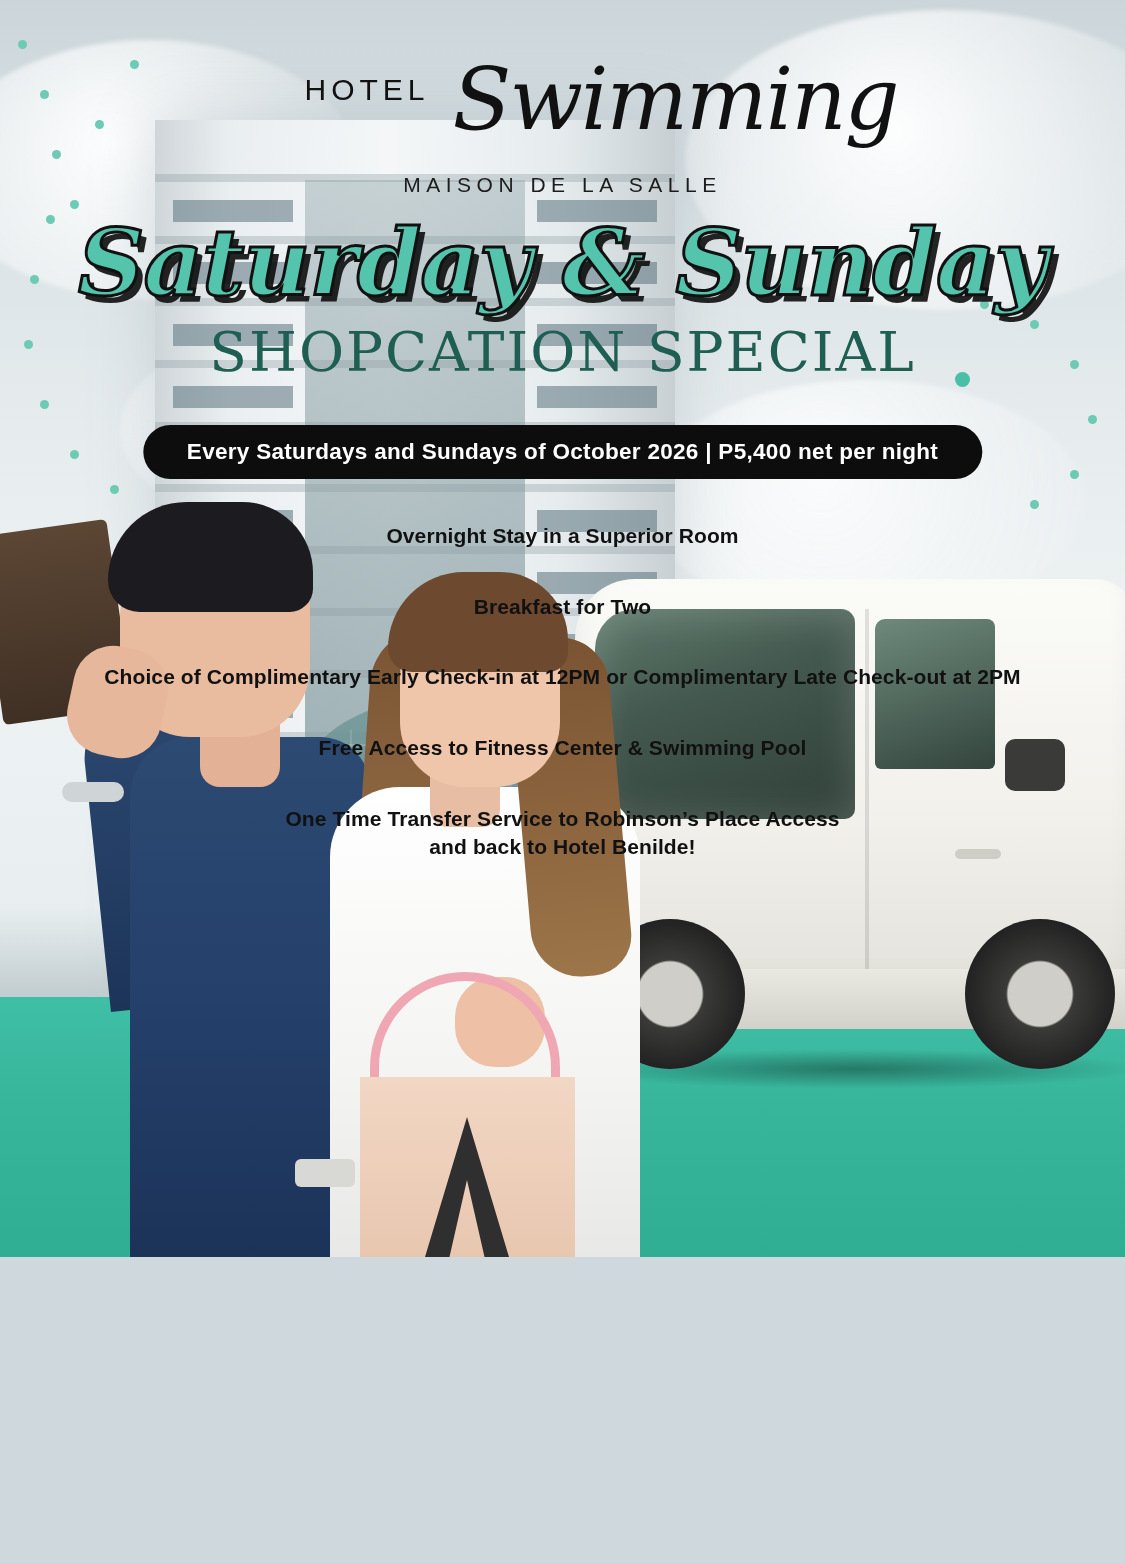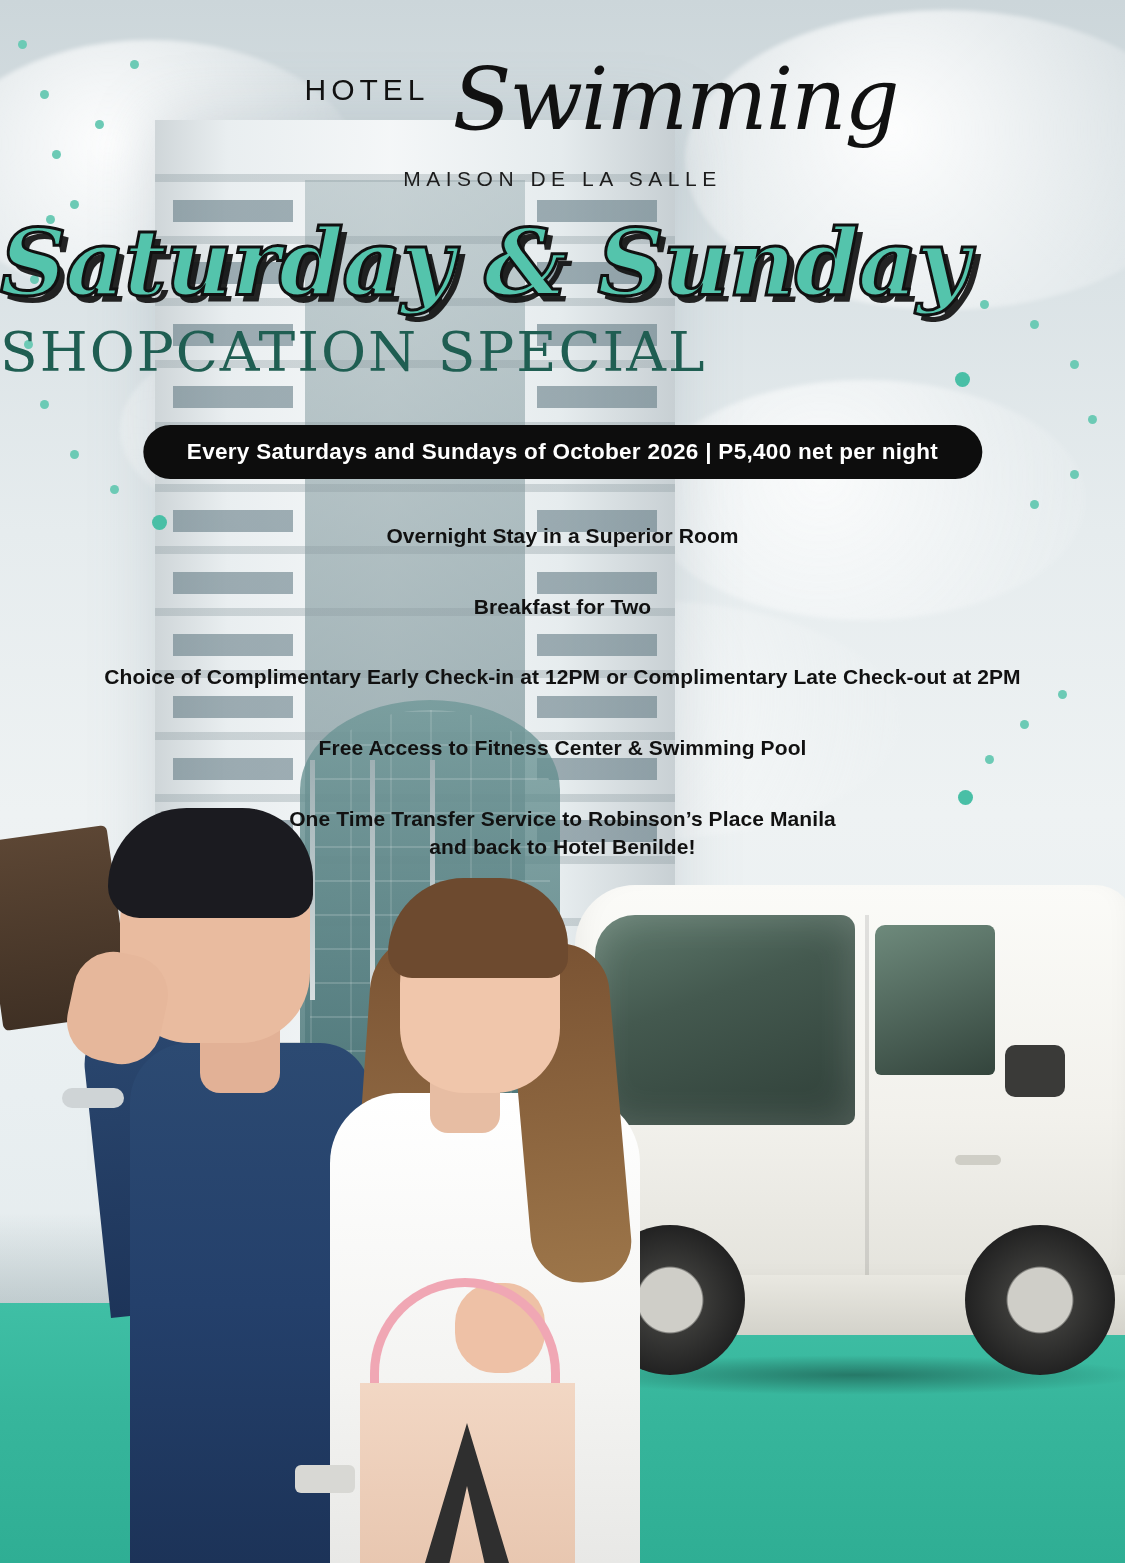--- a/index.html
+++ b/index.html
@@ -6,21 +6,21 @@
   body {
     width: 1125px;
     height: 1563px;
     font-family: "Liberation Sans", sans-serif;
     overflow: hidden;
     background: #cfd8dc;
   }
   .poster {
     position: relative;
     width: 1125px;
-    height: 1563px;
+    height: 1257px;
     overflow: hidden;
   }
 
   
   .bg-sky {
     position: absolute; inset: 0;
     background:
       linear-gradient(180deg, #ccd6da 0%, #dbe3e6 18%, #e6ecee 34%, #eef2f3 52%, #e9eff1 70%, #dfe7e9 100%);
   }
   .cloud {
@@ -121,29 +121,29 @@
   .logo-script {
     position: absolute; left: 50%; top: -6px;
     transform: translateX(-110px);
     font-family: "DejaVu Serif", serif;
     font-style: italic;
     font-size: 86px;
     color: #111;
     letter-spacing: -2px;
   }
   .logo-sub {
-    margin-top: 7px;
+    margin-top: 13px;
     font-size: 21px;
     letter-spacing: 5.5px;
     color: #1c1c1c;
   }
 
   
   .headline {
-    position: absolute; left: 0; right: 0; top: 215px; text-align: left;
+    position: absolute; left: 0; right: 0; top: 215px; text-align: center;
   }
   .script-title {
     font-family: "DejaVu Serif", serif;
     font-style: italic;
     font-weight: bold;
     font-size: 92px;
     letter-spacing: -1px;
     color: #54c4ac;
     -webkit-text-stroke: 3px #111;
     text-shadow: 6px 7px 0 rgba(17,17,17,.92);
@@ -447,18 +447,18 @@
     <div class="sub-title">SHOPCATION SPECIAL</div>
   </div>
 
   <div class="pill">Every Saturdays and Sundays of October 2026 | P5,400 net per night</div>
 
   <div class="incl">
     <div class="incl-item">Overnight Stay in a Superior Room</div>
     <div class="incl-item">Breakfast for Two</div>
     <div class="incl-item">Choice of Complimentary Early Check-in at 12PM or Complimentary Late Check-out at 2PM</div>
     <div class="incl-item">Free Access to Fitness Center &amp; Swimming Pool</div>
-    <div class="incl-item" style="white-space:pre-line;">One Time Transfer Service to Robinson’s Place Manila
+    <div class="incl-item" style="white-space:pre-line;">One Time Transfer Service to Robinson’s Place Access
 and back to Hotel Benilde!</div>
   </div>
 
 
 </div>
 
 </body></html>

